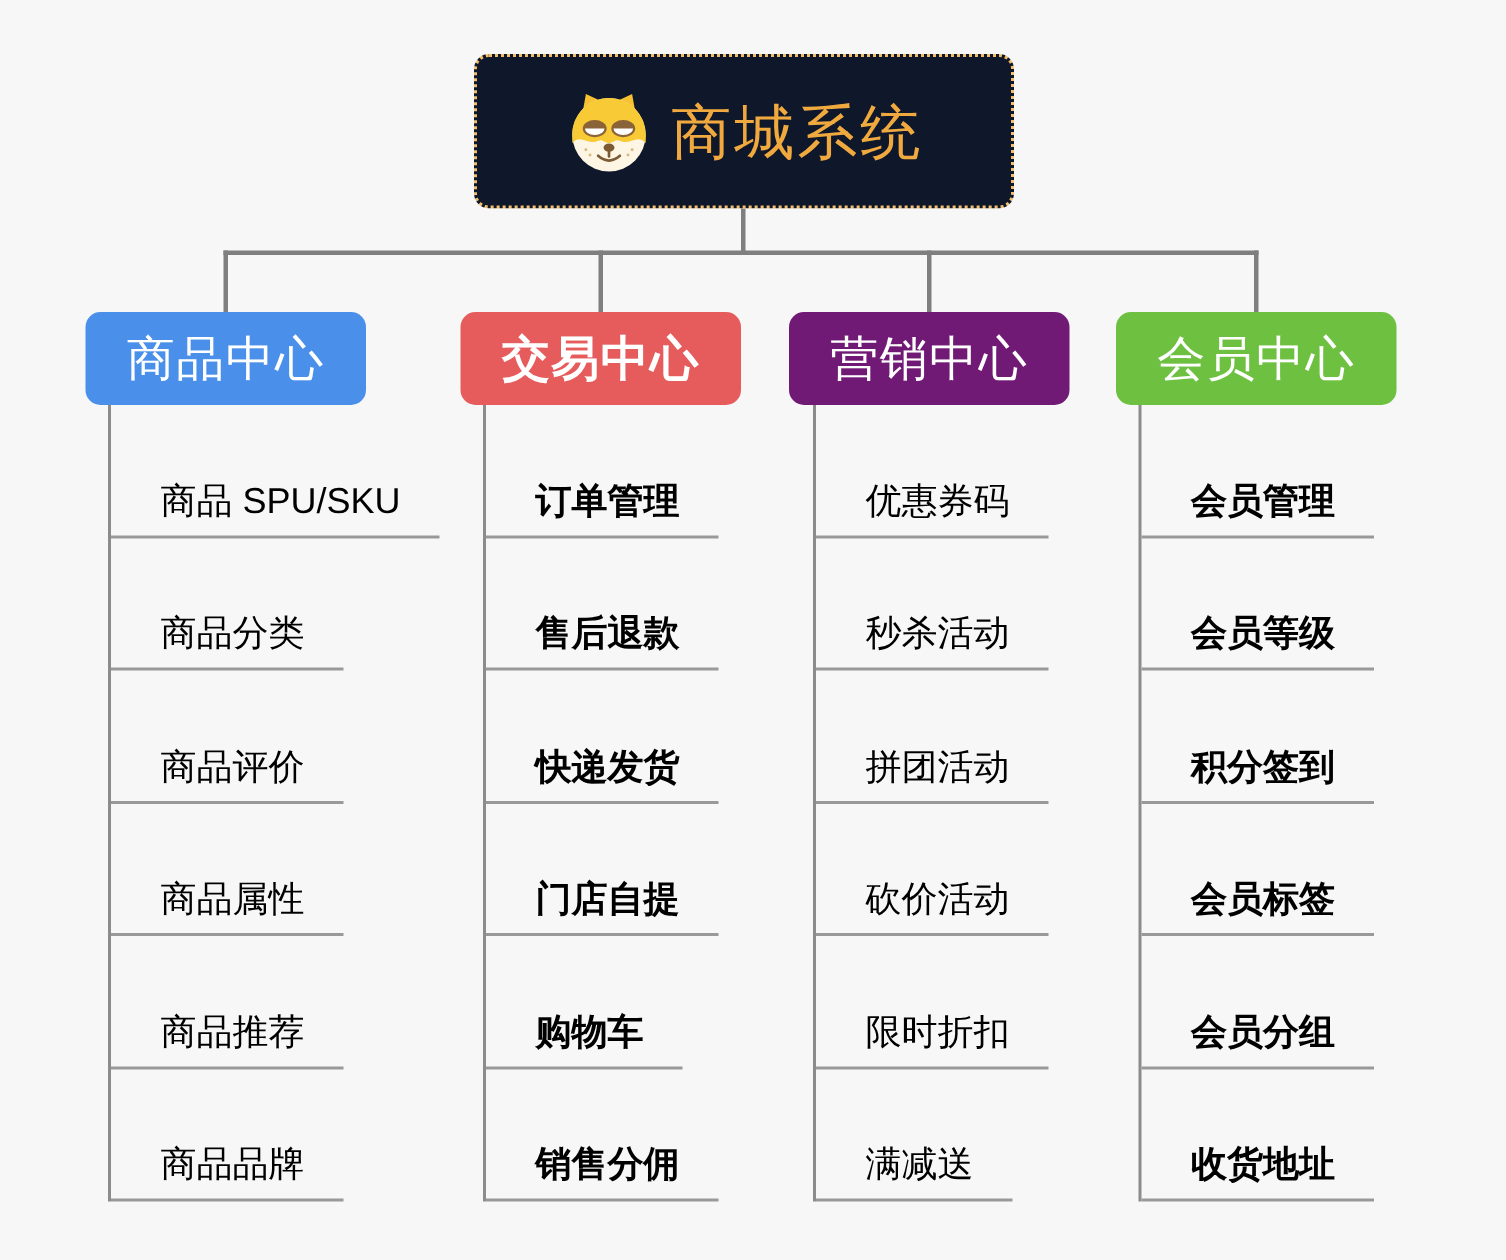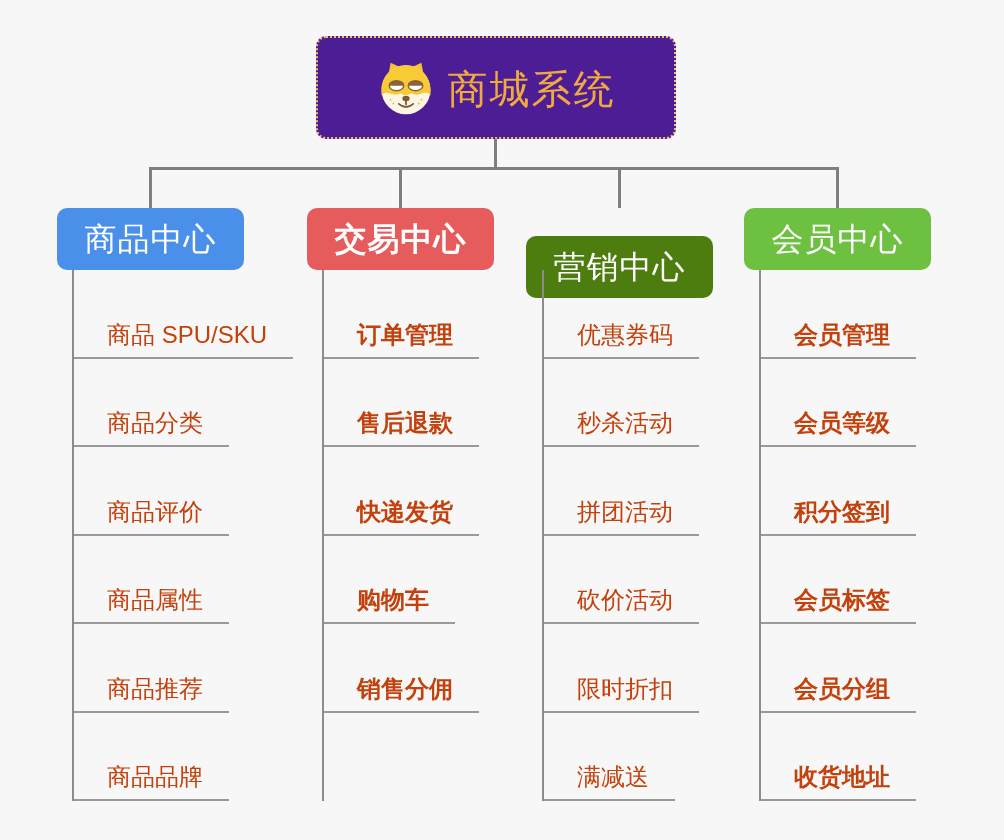--- a/index.html
+++ b/index.html
@@ -14,21 +14,21 @@
   
   .conn{position:absolute;background:#7f7f7f;}
   .root-stub{left:494px;top:139px;width:3px;height:30px;}
   .trunk{left:149px;top:167px;width:690px;height:3px;}
   .drop{top:167px;width:3px;height:41px;}
   .drop0{left:149px;} .drop1{left:399px;} .drop2{left:618px;} .drop3{left:836px;}
 
   
   .root-node{
     position:absolute;left:316px;top:36px;width:360px;height:103px;
-    background:#4c1d95;border:2px dotted #f2bf6d;border-radius:10px;
+    background:#0f172a;border:2px dotted #f2bf6d;border-radius:10px;
     box-sizing:border-box;
     display:flex;align-items:center;justify-content:center;gap:13px;
   }
   .root-label{
     color:#f0a93e;font-size:40px;letter-spacing:2px;line-height:1;
     padding-top:2px;
   }
   .doge{width:58px;height:58px;display:block;}
 
   
@@ -43,21 +43,21 @@
   .col{
     position:absolute;top:270px;height:531px;
     border-left:2px solid #8c8c8c;
   }
   .c0{left:72px;} .c1{left:322px;font-weight:bold;} .c2{left:542px;} .c3{left:759px;font-weight:bold;}
   .row{display:flex;align-items:flex-end;height:88.5px;}
   .child{
     display:inline-block;
     padding:0 26px 8px 33px;
     border-bottom:2px solid #999999;
-    font-size:24px;color:#c2410c;line-height:1.15;
+    font-size:24px;color:#000000;line-height:1.15;
     white-space:nowrap;
   }
 </style>
 </head>
 <body>
 
 <div class="canvas">
 
   <div class="conn root-stub"></div>
   <div class="conn trunk"></div>
@@ -83,21 +83,21 @@
         <circle cx="18" cy="49" r="1.1" fill="#d8b980"></circle>
         <circle cx="49" cy="45" r="1.1" fill="#d8b980"></circle>
         <circle cx="46" cy="49" r="1.1" fill="#d8b980"></circle>
       </svg>
     </span>
     <span class="root-label">商城系统</span>
   </div>
 
   <div class="branch-header bh0" style="background: rgb(74, 144, 234);">商品中心</div>
   <div class="branch-header bh1" style="background: rgb(230, 92, 92);">交易中心</div>
-  <div class="branch-header bh2" style="background: #4d7c0f; margin-top: 28px;">营销中心</div>
+  <div class="branch-header bh2" style="background: #701a75;">营销中心</div>
   <div class="branch-header bh3" style="background: rgb(109, 192, 64);">会员中心</div>
 
   <div class="col c0">
     <div class="row">
         <span class="child">商品 SPU/SKU</span>
       </div>
     <div class="row">
         <span class="child">商品分类</span>
       </div>
     <div class="row">
@@ -116,20 +116,23 @@
 
   <div class="col c1">
     <div class="row">
         <span class="child">订单管理</span>
       </div>
     <div class="row">
         <span class="child">售后退款</span>
       </div>
     <div class="row">
         <span class="child">快递发货</span>
+      </div>
+    <div class="row">
+        <span class="child">门店自提</span>
       </div>
     <div class="row">
         <span class="child">购物车</span>
       </div>
     <div class="row">
         <span class="child">销售分佣</span>
       </div>
   </div>
 
   <div class="col c2">

